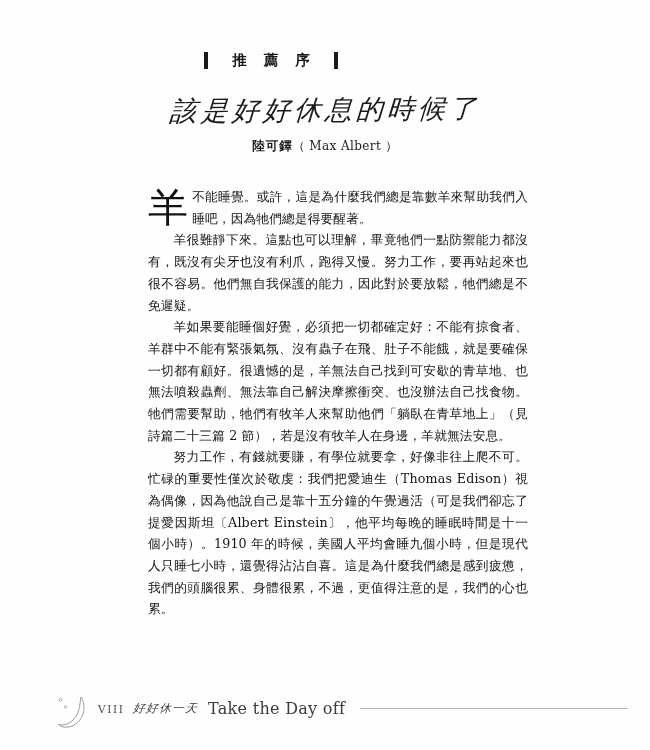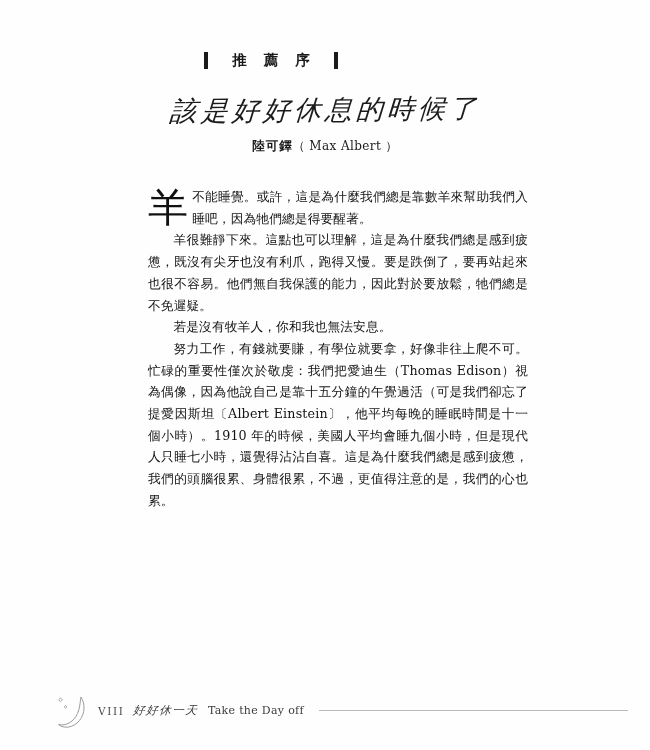--- a/index.html
+++ b/index.html
@@ -156,21 +156,21 @@
   .book-cn {
     font-family: "DejaVu Sans", "Liberation Sans", sans-serif;
     font-size: 11.5px;
     letter-spacing: 1.6px;
     color: #3b3b3b;
     font-style: italic;
     transform: skewX(-5deg);
   }
   .book-en {
     font-family: "DejaVu Serif", "Liberation Serif", serif;
-    font-size: 11px;
+    font-size: 16px;
     letter-spacing: 0.3px;
     color: #3b3b3b;
     white-space: nowrap;
   }
   .rule {
     flex: 1 1 auto;
     height: 1px;
     background: #b9b9b9;
     margin-left: 6px;
     margin-right: 10px;
@@ -188,22 +188,22 @@
   </div>
 
   <div class="title-hand">該是好好休息的時候了</div>
 
   <div class="author">
     <span class="cn">陸可鐸</span><span class="en">（ Max Albert ）</span>
   </div>
 
   <div class="body-col">
     <p class="para first"><span class="dropcap">羊</span><span>不能睡覺。或許，這是為什麼我們總是靠數羊來幫助我們入睡吧，因為牠們總是得要醒著。</span></p>
-    <p class="para indent">羊很難靜下來。這點也可以理解，這是為什麼我們總是感到疲憊，既沒有尖牙也沒有利爪，跑得又慢。要是跌倒了，要再站起來也很不容易。他們無自我保護的能力，因此對於要放鬆，牠們總是不免遲疑。</p>
-    <p class="para indent">若是沒有牧羊人，你和我也無法安息。</p>
+    <p class="para indent">羊很難靜下來。這點也可以理解，畢竟牠們一點防禦能力都沒有，既沒有尖牙也沒有利爪，跑得又慢。努力工作，要再站起來也很不容易。他們無自我保護的能力，因此對於要放鬆，牠們總是不免遲疑。</p>
+    <p class="para indent">羊如果要能睡個好覺，必須把一切都確定好：不能有掠食者、羊群中不能有緊張氣氛、沒有蟲子在飛、肚子不能餓，就是要確保一切都有顧好。很遺憾的是，羊無法自己找到可安歇的青草地、也無法噴殺蟲劑、無法靠自己解決摩擦衝突、也沒辦法自己找食物。牠們需要幫助，牠們有牧羊人來幫助他們「躺臥在青草地上」（見詩篇二十三篇 2 節），若是沒有牧羊人在身邊，羊就無法安息。</p>
     <p class="para indent">努力工作，有錢就要賺，有學位就要拿，好像非往上爬不可。忙碌的重要性僅次於敬虔：我們把愛迪生（Thomas Edison）視為偶像，因為他說自己是靠十五分鐘的午覺過活（可是我們卻忘了提愛因斯坦〔Albert Einstein〕，他平均每晚的睡眠時間是十一個小時）。1910 年的時候，美國人平均會睡九個小時，但是現代人只睡七小時，還覺得沾沾自喜。這是為什麼我們總是感到疲憊，我們的頭腦很累、身體很累，不過，更值得注意的是，我們的心也累。</p>
 
   </div>
 
   <div class="footer">
 
     <div class="moon-wrap">
       <svg width="46" height="46" viewBox="0 0 46 46" fill="none">
         <path d="M33 9 C37 15.5, 37.5 25, 31.5 32.5 C25.5 40, 15.5 41, 10.5 36.5
                  C18 38.5, 26 33.5, 29.5 25.5 C32.5 18.5, 32 12.5, 33 9 Z" stroke="#9a9a9a" stroke-width="1" fill="none"></path>

